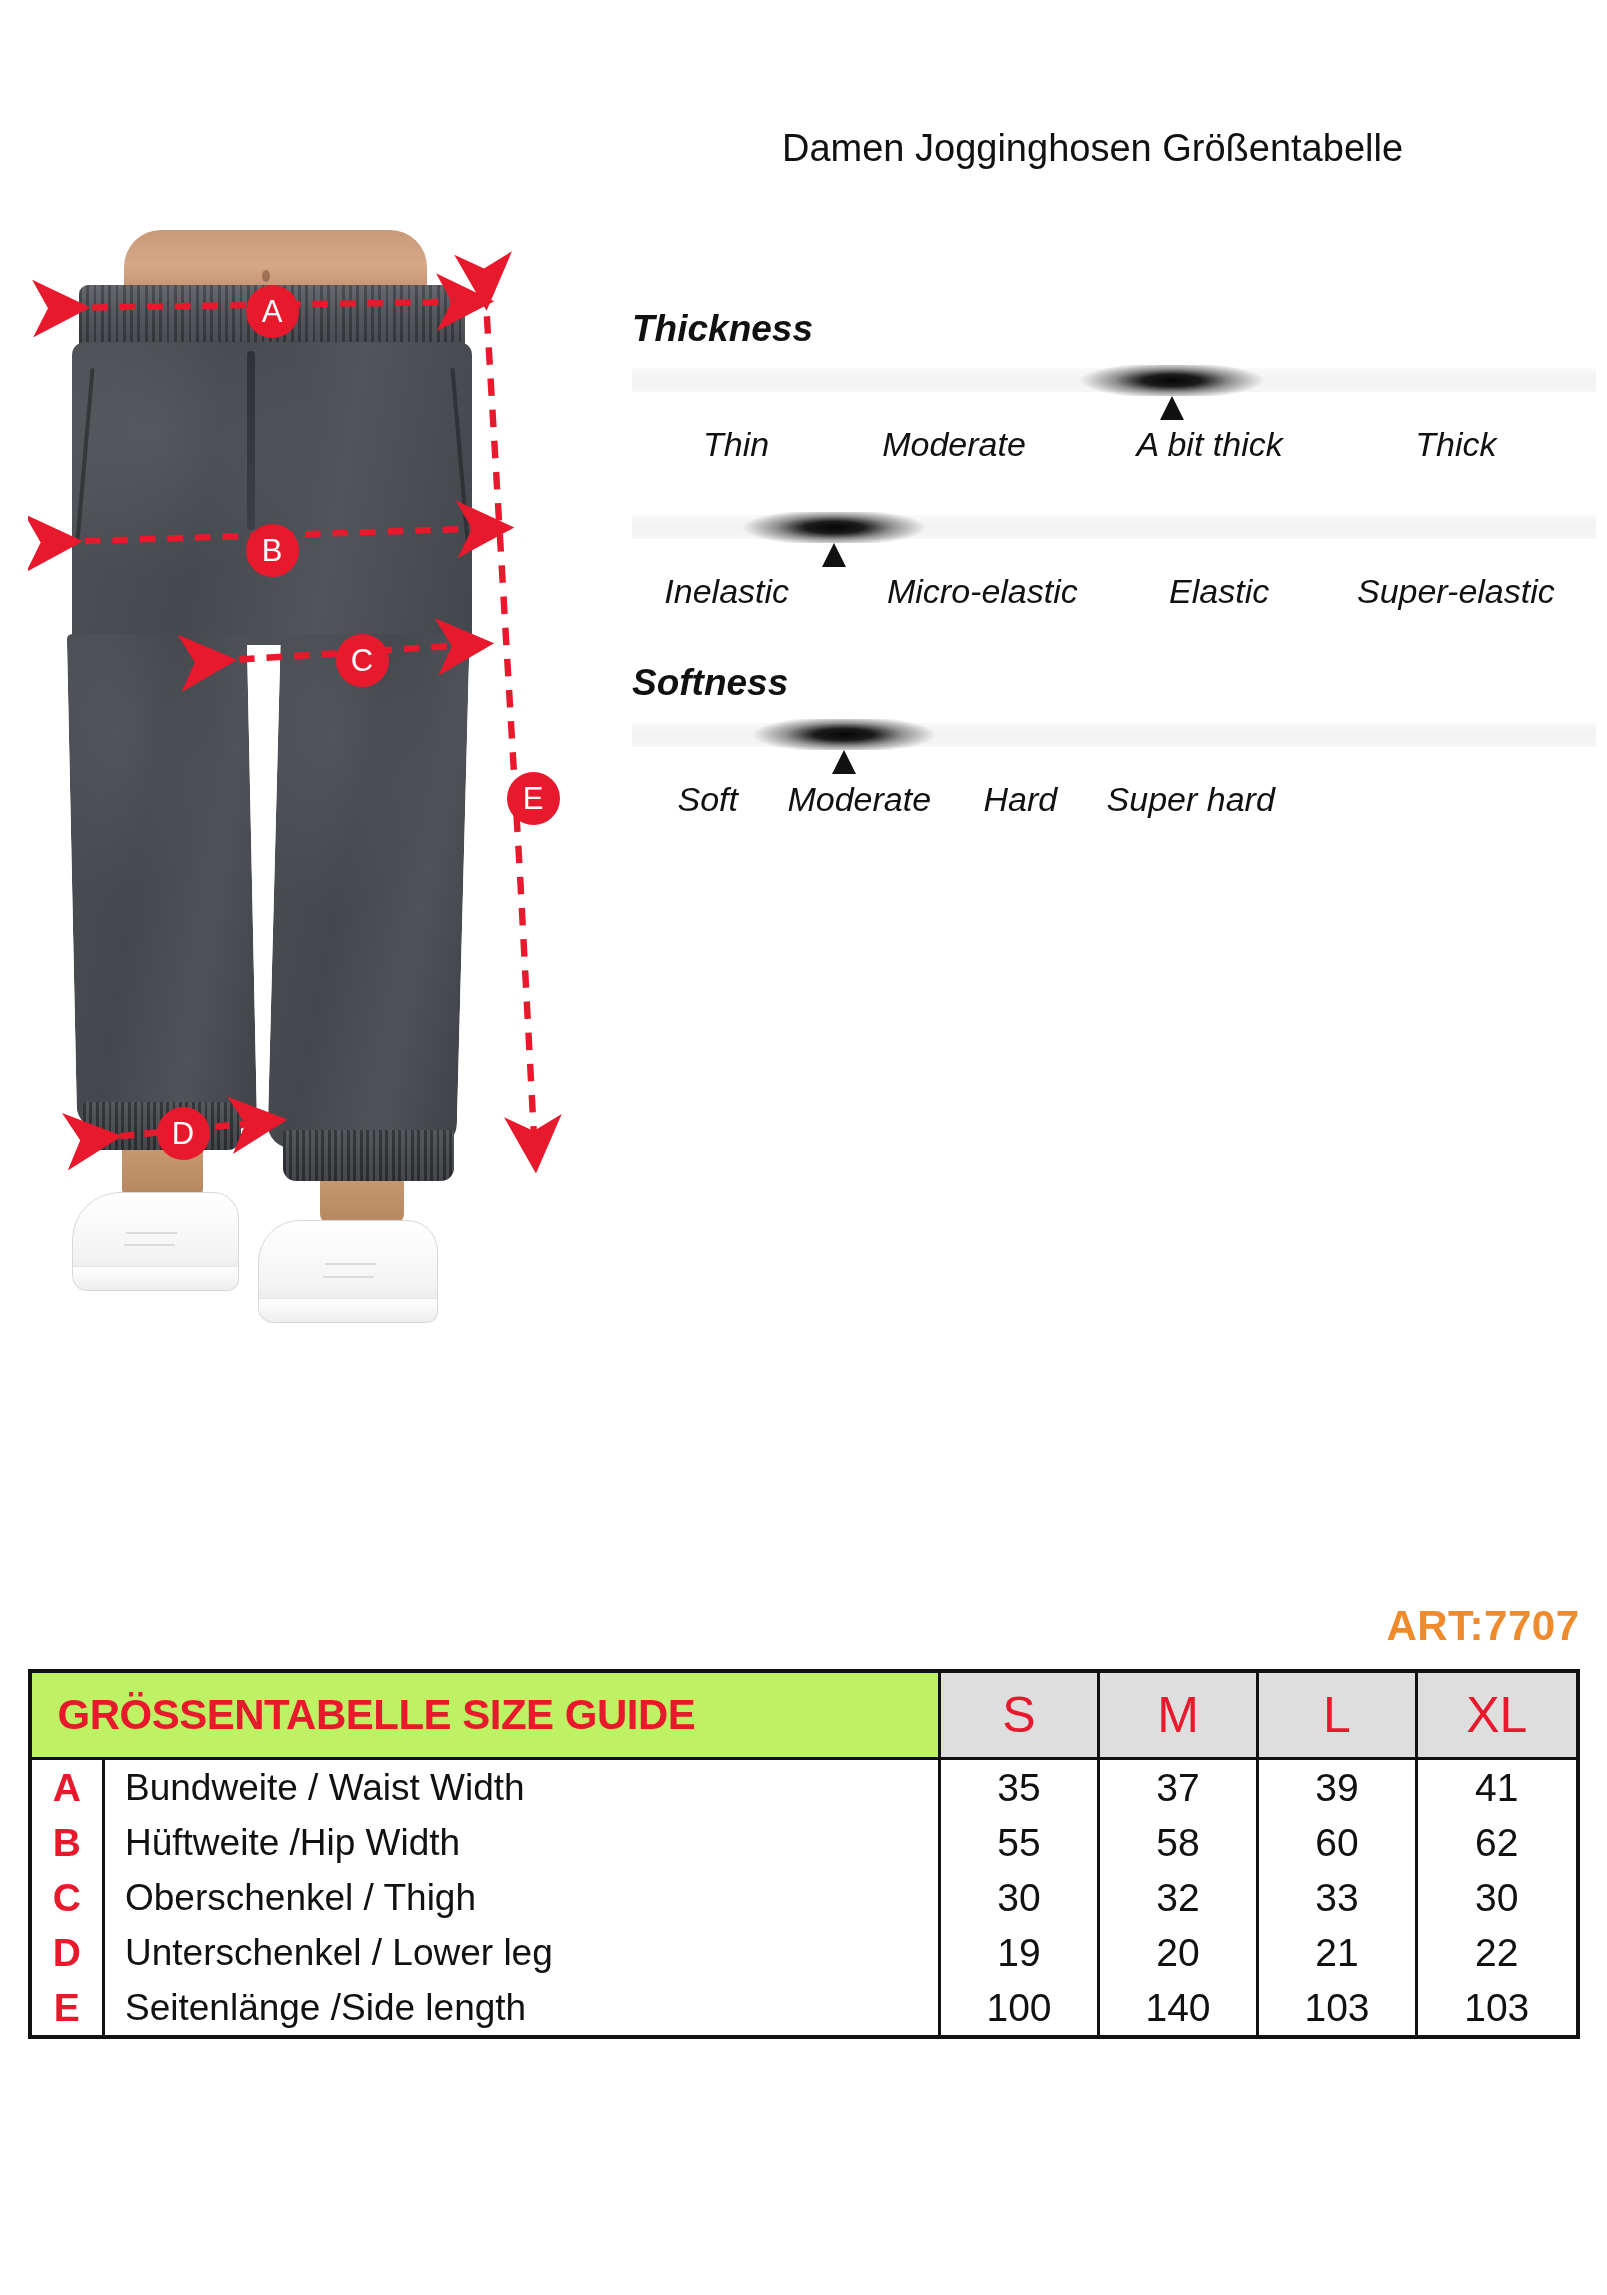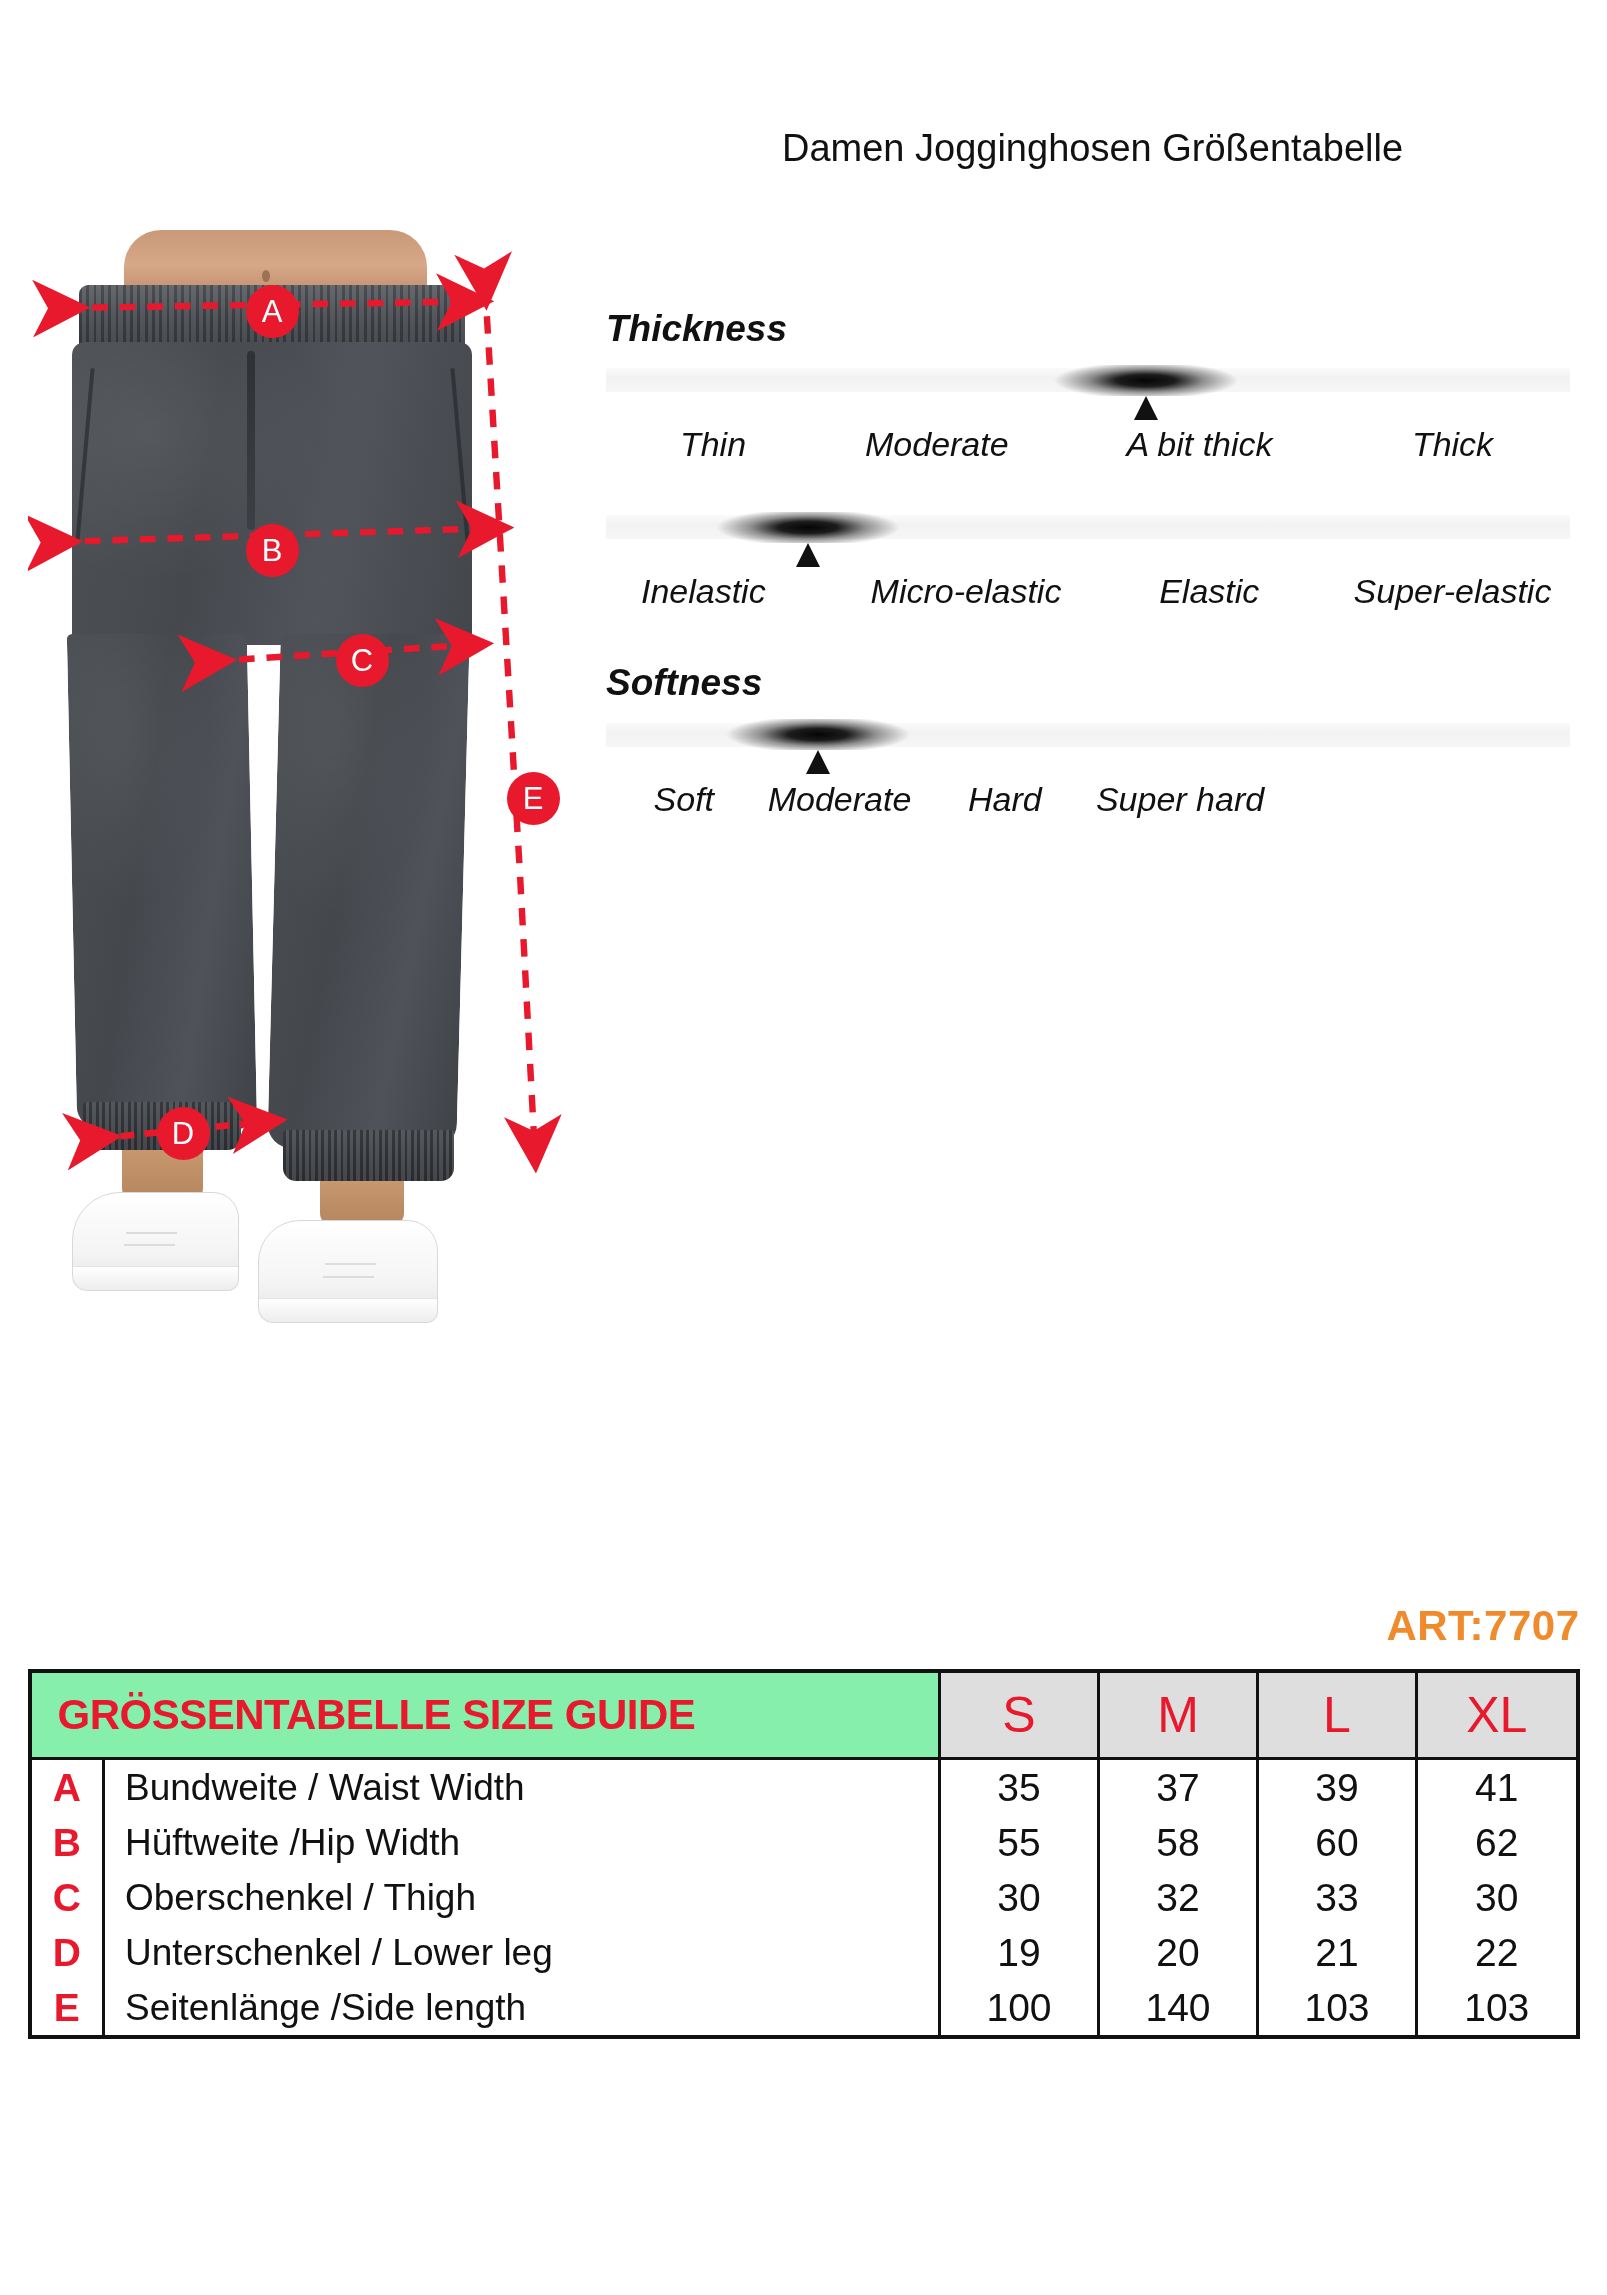--- a/index.html
+++ b/index.html
@@ -192,21 +192,21 @@
 
   #subtitle {
     text-align: center;
     font-size: 38px;
     color: #111111;
     margin-top: 35px;
     white-space: nowrap;
   }
 
   
-  #properties { margin-top: 138px; }
+  #properties { margin-top: 138px; margin-left: 26px; }
 
   .prop-block { margin-bottom: 40px; }
 
   .prop-title {
     font-size: 37px;
     font-style: italic;
     font-weight: bold;
     color: #111;
     margin-bottom: 18.4px;
   }
@@ -269,21 +269,21 @@
     border-collapse: collapse;
     background: #fff;
   }
   #size-table table {
     width: 100%;
     border-collapse: collapse;
     table-layout: fixed;
   }
 
   .th-guide {
-    background: #86efac;
+    background: #bef264;
     color: #e8192c;
     font-size: 42px;
     font-weight: bold;
     text-align: left;
     padding: 16.5px 0 16.5px 26px;
     border-right: 3.7px solid #111;
     border-bottom: 3.7px solid #111;
     letter-spacing: -0.5px;
     white-space: nowrap;
   }

